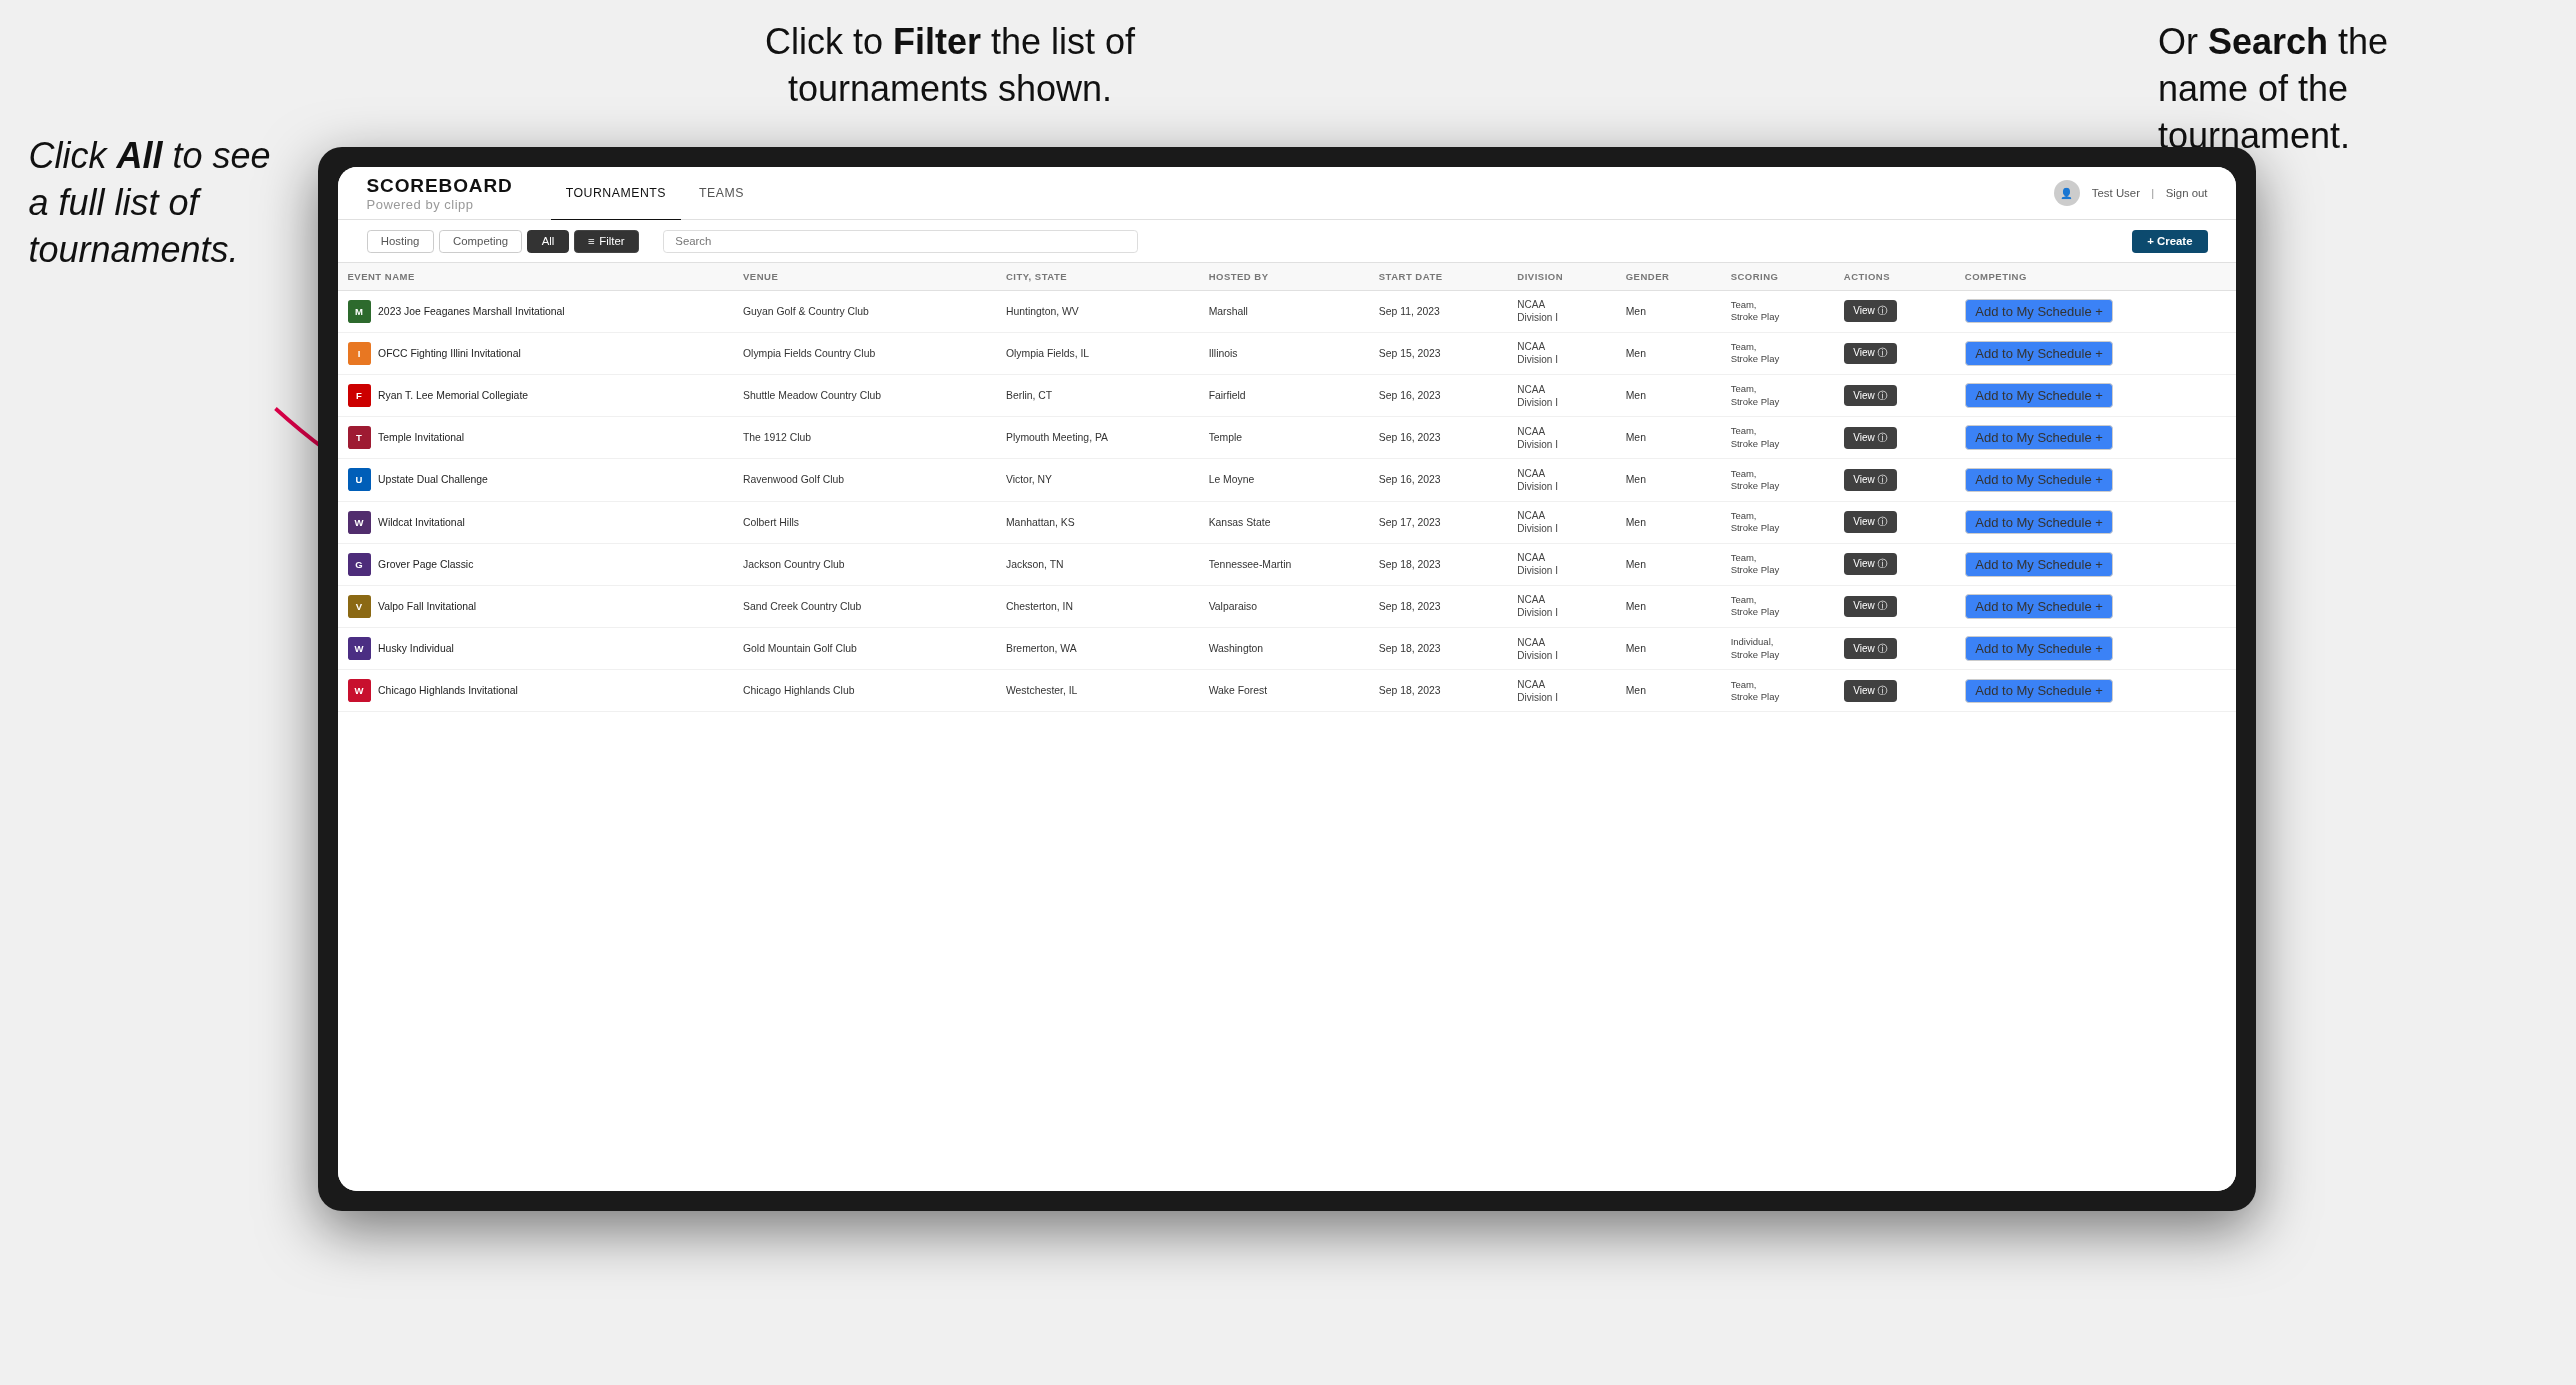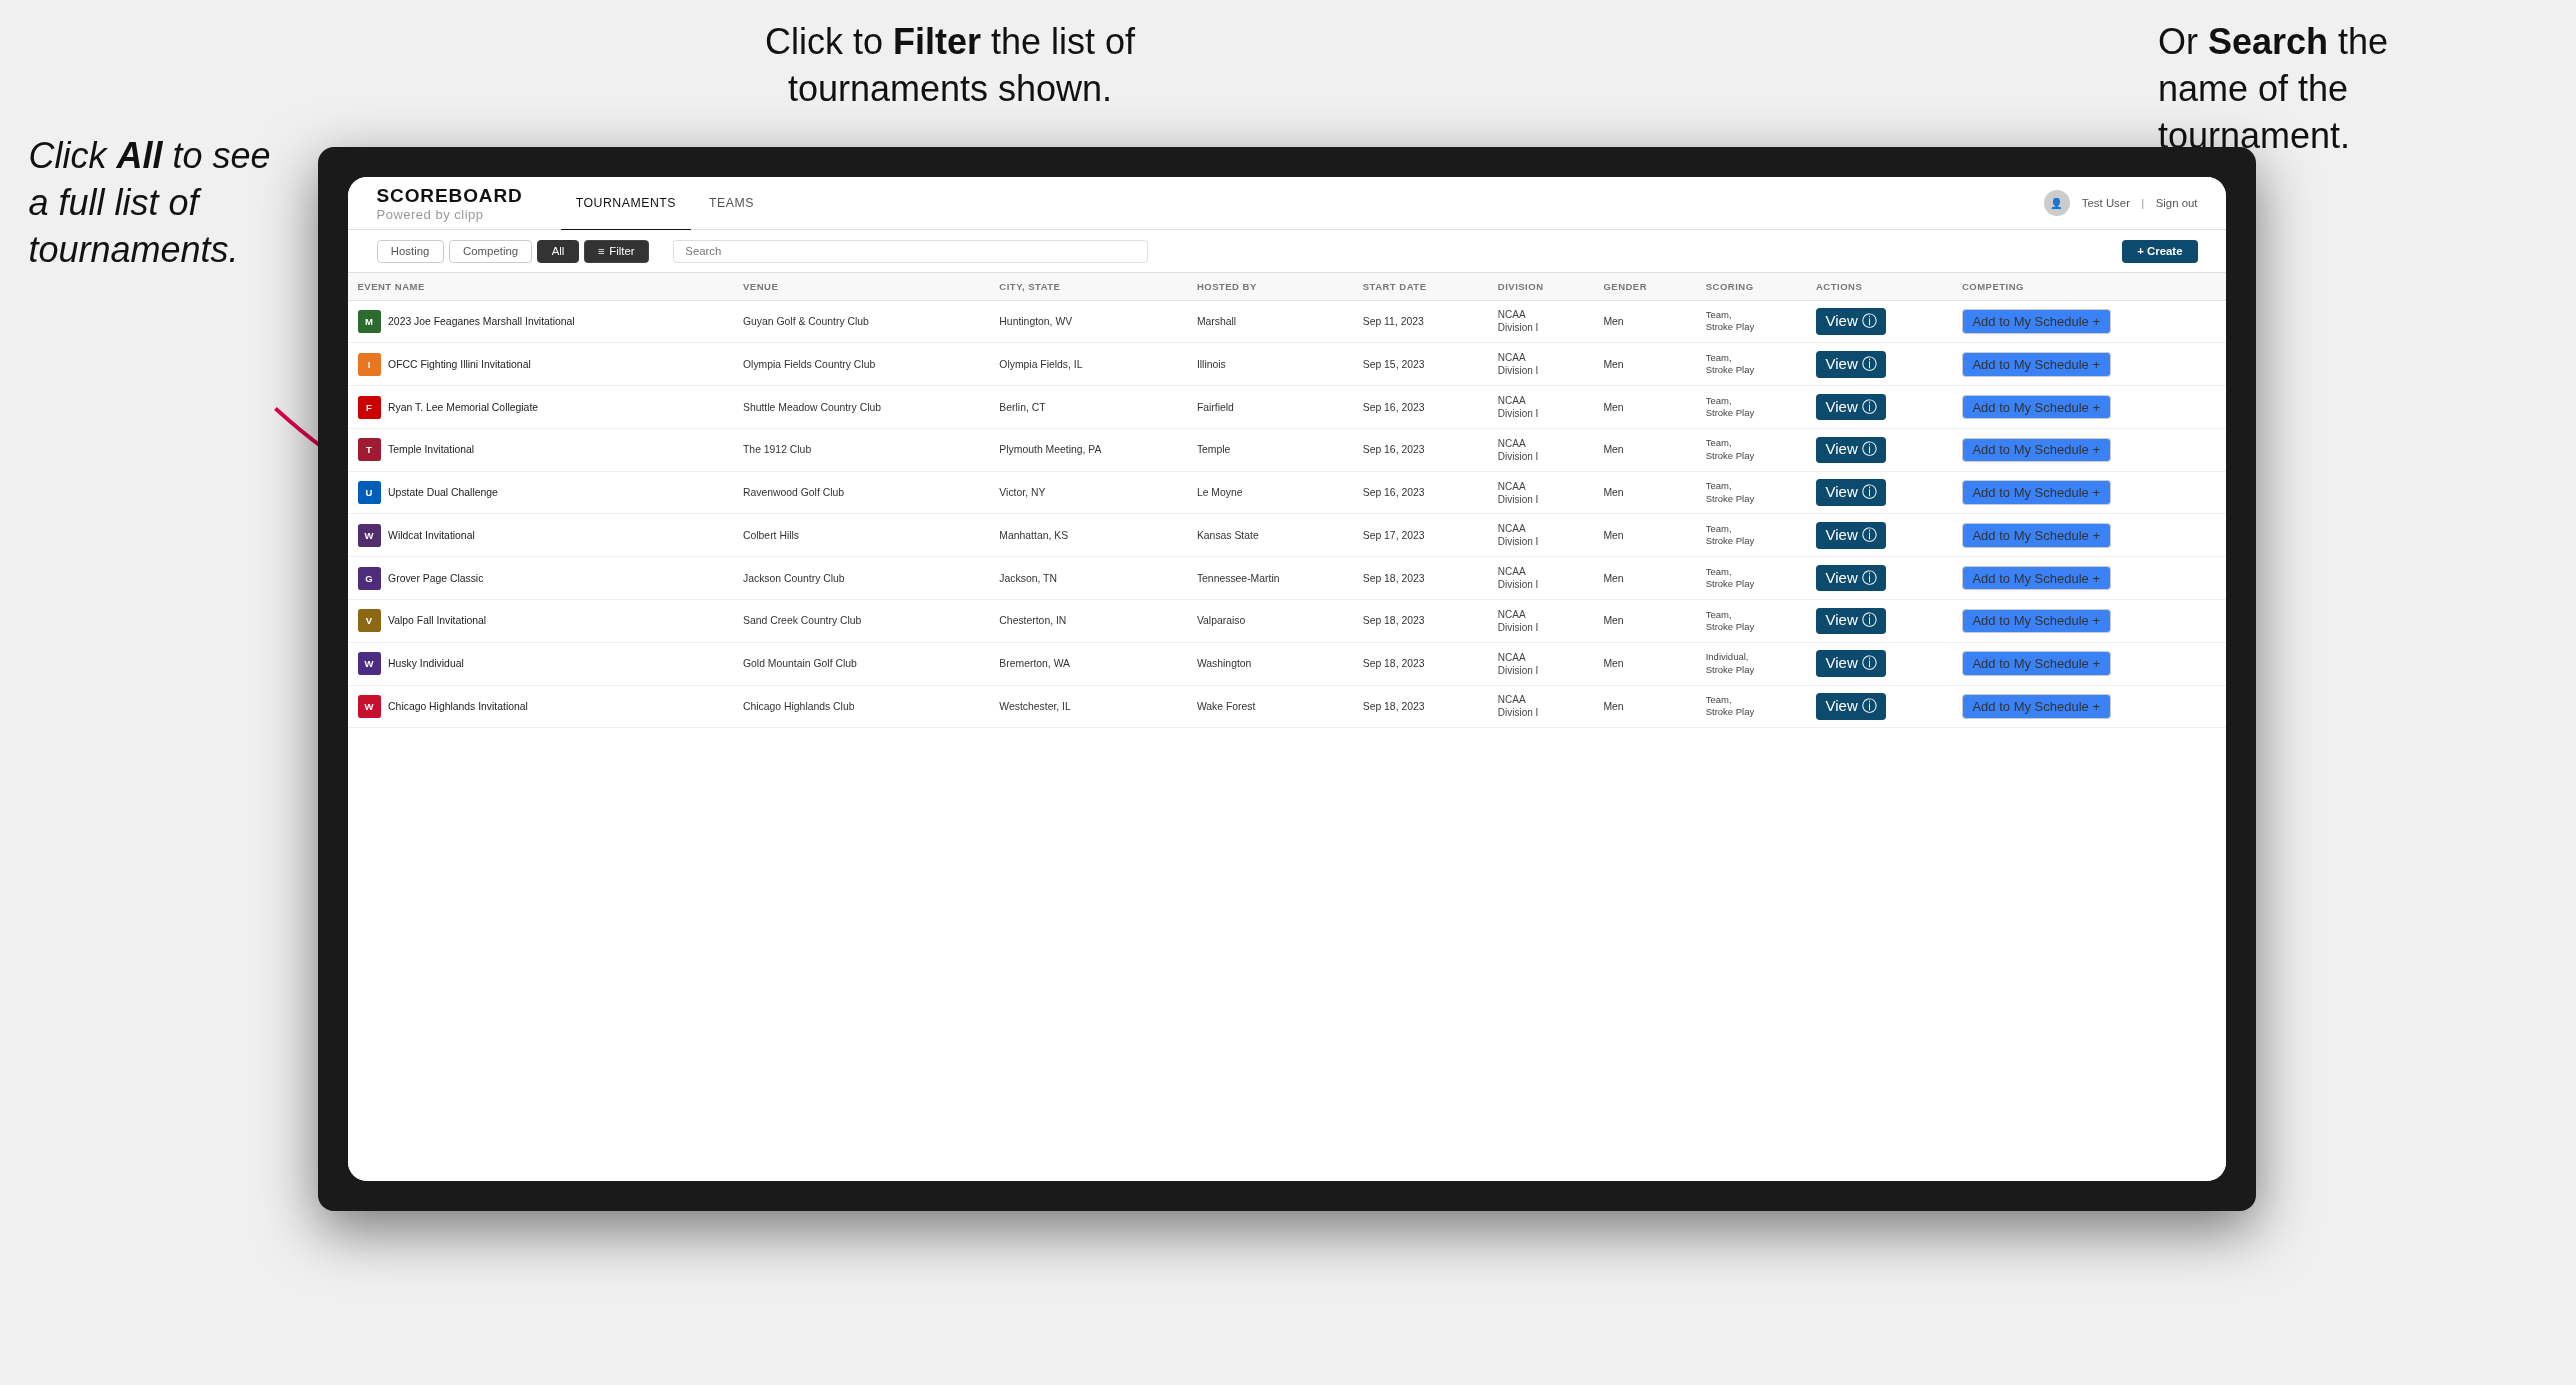--- a/index.html
+++ b/index.html
@@ -47,22 +47,22 @@
     }
 
     
     .tablet-frame {
       position: absolute;
       top: 147px;
       left: 318px;
       width: 1938px;
       height: 1064px;
       background: #1a1a1a;
-      border-radius: 16px;
-      padding: 30px;
+      border-radius: 24px;
+      padding: 20px;
       box-shadow: 0 19px 57px rgba(0,0,0,0.5);
     }
 
     .tablet-screen {
       width: 100%;
       height: 100%;
       background: #f5f5f5;
       border-radius: 19px;
       overflow: hidden;
       display: flex;
@@ -270,25 +270,25 @@
     }
 
     .event-name-text {
       font-size: 10.4px;
       font-weight: 500;
       color: #222;
     }
 
     .view-btn {
       padding: 3.8px 9.5px;
-      background: #0c4a6e;
+      background: #404040;
       color: #fff;
       border: none;
       border-radius: 3.8px;
-      font-size: 15px;
+      font-size: 10px;
       cursor: pointer;
       display: flex;
       align-items: center;
       gap: 3.8px;
       white-space: nowrap;
     }
 
     .add-schedule-btn {
       padding: 3.8px 9.5px;
       background: #3b82f6;

